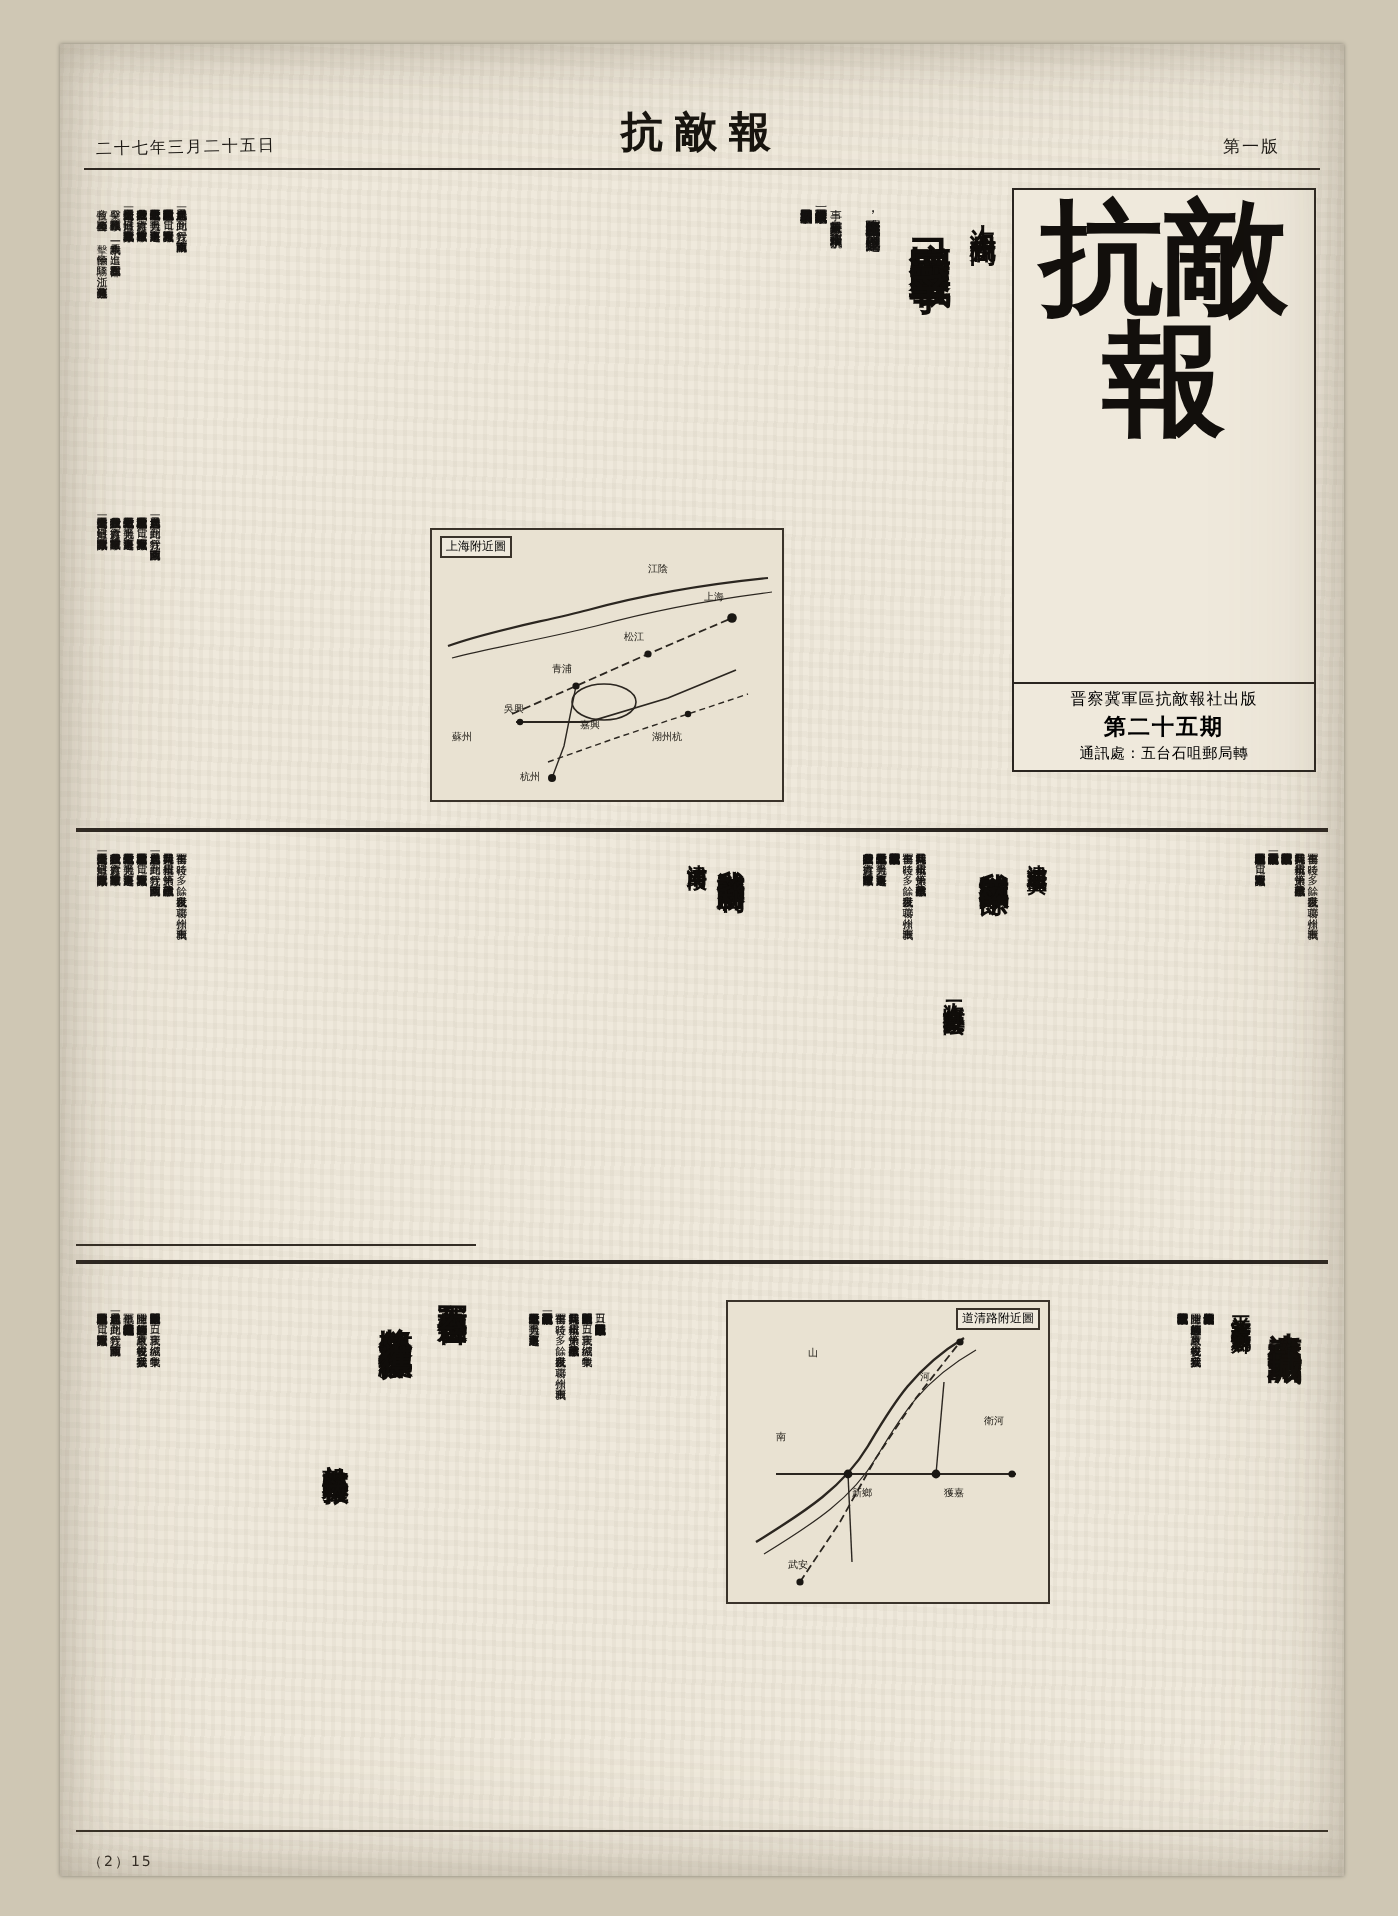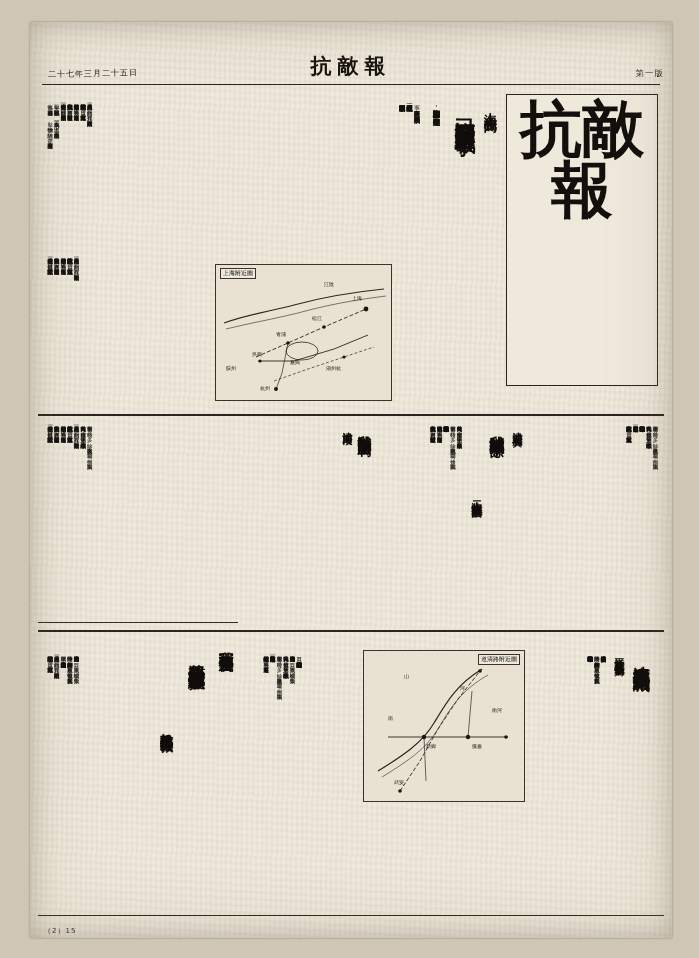--- a/index.html
+++ b/index.html
@@ -52,21 +52,21 @@
   #mast-rule{
     position:absolute; left:12px; right:12px; top:62px;
     border-top:1.6px solid #2a2520;
   }
   #issue-left{
     position:absolute; left:18px; top:46px;
     font-size:8px; color:#1a1713; letter-spacing:1px;
     transform:rotate(-1.2deg);
   }
   #issue-right{
-    position:absolute; right:8px; top:46px;
+    position:absolute; right:32px; top:46px;
     font-size:8.5px; color:#1a1713; letter-spacing:1px;
   }
   
   #logo-box{
     position:absolute; right:14px; top:72px;
     width:150px; height:290px;
     border:1.5px solid #2a2520;
     background:#efe9dc;
   }
   #logo-chars{
@@ -124,20 +124,25 @@
 <div id="paper">
   <div class="grain"></div>
 
   <div id="issue-left">二十七年三月二十五日</div>
   <div id="mast-title">抗敵報</div>
   <div id="issue-right">第一版</div>
   <div id="mast-rule"></div>
 
   <div id="logo-box">
     <div id="logo-chars">抗敵報</div>
+    <div id="logo-foot">
+      <div class="l1">晋察冀軍區抗敵報社出版</div>
+      <div class="l2">第二十五期</div>
+      <div class="l3">通訊處：五台石咀郵局轉</div>
+    </div>
   </div>
 
   <div class="v hl-big" style="position:absolute; right:175px; top:80px; font-size:13px; letter-spacing:2px;">上海杭州間</div>
 
   <div class="v hl-big" style="position:absolute; right:196px; top:80px; font-size:21px; letter-spacing:2px;">已廣泛開展游擊戰爭</div>
 
   <div class="v tiny" style="position:absolute; right:232px; top:82px; height:150px; font-size:7.5px;">我軍切斷滬杭公路進攻上海杭州致待兵臨，遂滬之西可聞槍砲聲</div>
 
   <div class="colwrap" style="right:252px; top:78px; height:170px;">
     <div class="v tiny" style="height:170px;">事　時十八日之敵人數軍分軍　江杭州南沪宁沿線我軍</div>

